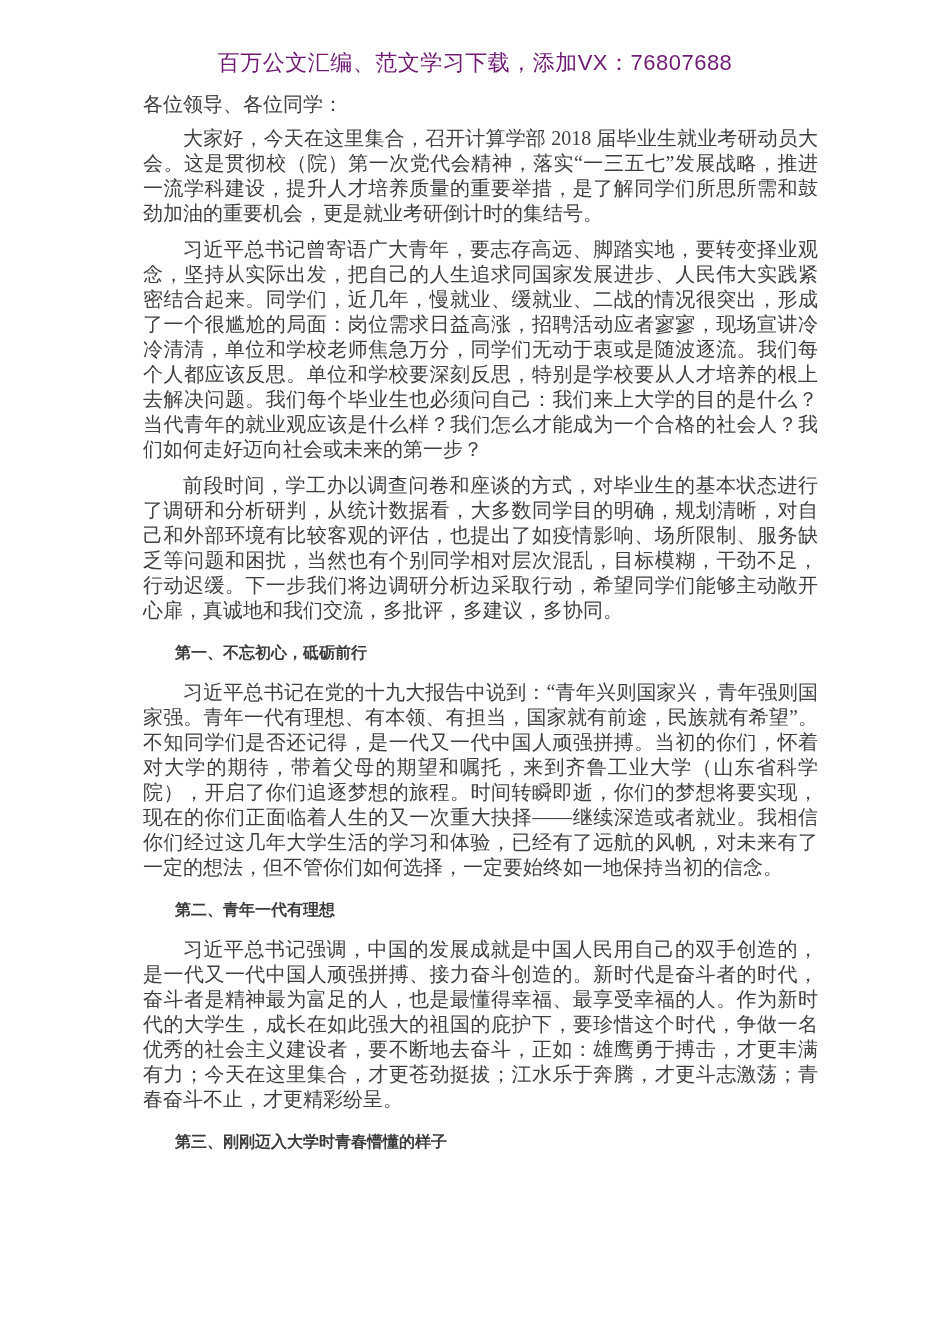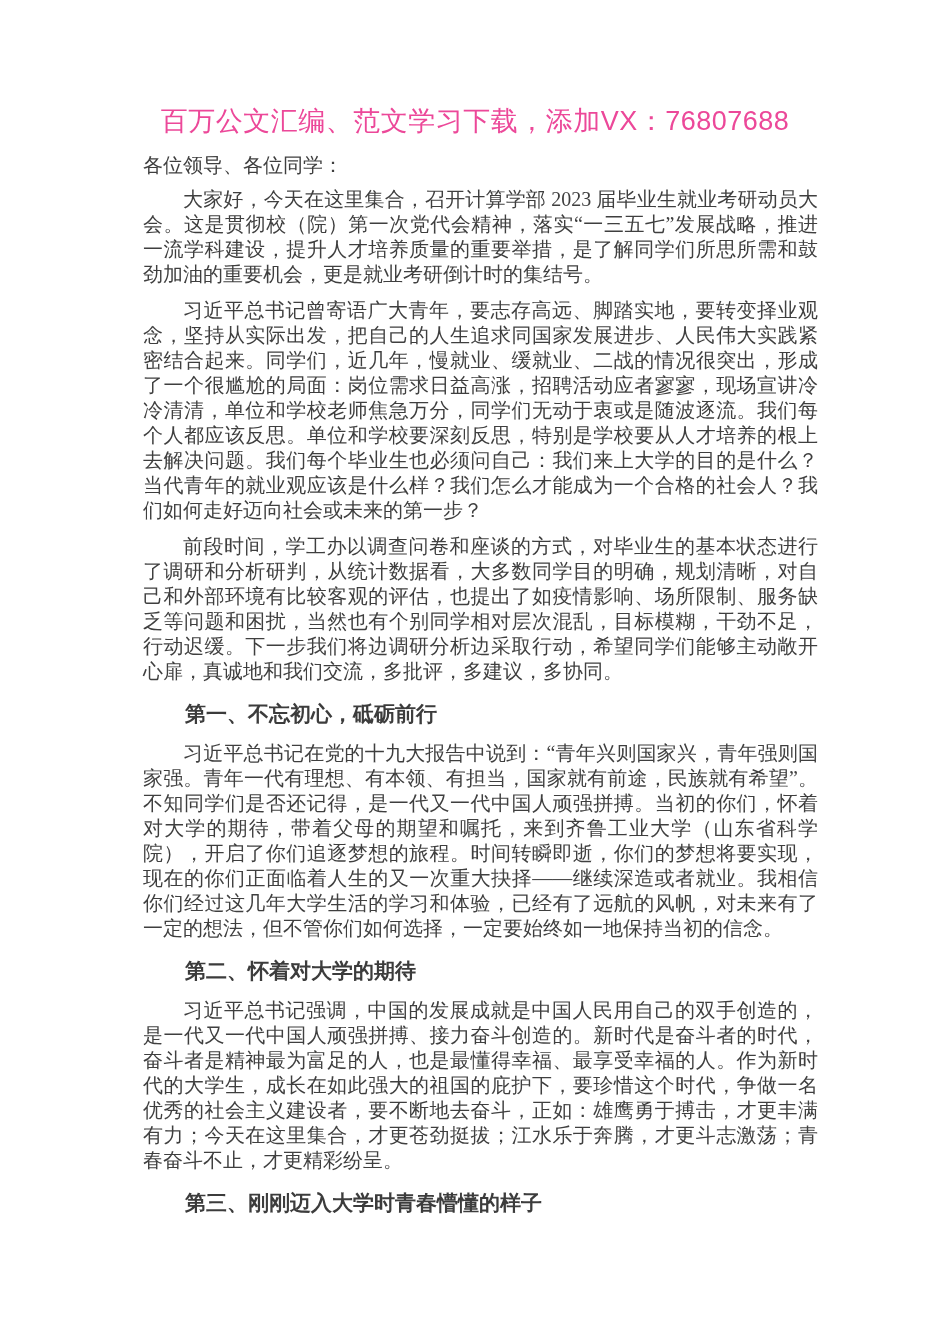--- a/index.html
+++ b/index.html
@@ -8,27 +8,27 @@
     background: #ffffff;
   }
   .page {
     position: relative;
     width: 950px;
     height: 1344px;
     background: #ffffff;
     overflow: hidden;
   }
   .promo-banner {
-    padding-top: 103px;
+    padding-top: 48px;
     text-align: center;
     font-family: "Liberation Sans", "DejaVu Sans", sans-serif;
-    font-size: 27px;
+    font-size: 22px;
     font-weight: 500;
     letter-spacing: 0.5px;
-    color: #ec4899;
+    color: #701a75;
   }
   .doc-body {
     margin: 14px 132px 0 143px;
     font-family: "Liberation Serif", "DejaVu Serif", serif;
     font-size: 20px;
     line-height: 25px;
     color: #3f3f3f;
     text-align: justify;
   }
   .salutation {
@@ -37,46 +37,46 @@
   }
   .para {
     margin: 0 0 11px 0;
     text-indent: 2em;
   }
   .section-heading {
     margin: 17px 0 15px 0;
     text-indent: 2em;
     font-family: "Liberation Sans", "DejaVu Sans", sans-serif;
     font-weight: bold;
-    font-size: 21px;
+    font-size: 16px;
     line-height: 25px;
     color: #3c3c3c;
   }
 </style>
 </head>
 <body>
 
 <div class="page">
 
   <div class="promo-banner">百万公文汇编、范文学习下载，添加VX：76807688</div>
 
   <div class="doc-body">
 
     <p class="salutation">各位领导、各位同学：</p>
 
-    <p class="para">大家好，今天在这里集合，召开计算学部 2023 届毕业生就业考研动员大会。这是贯彻校（院）第一次党代会精神，落实“一三五七”发展战略，推进一流学科建设，提升人才培养质量的重要举措，是了解同学们所思所需和鼓劲加油的重要机会，更是就业考研倒计时的集结号。</p>
+    <p class="para">大家好，今天在这里集合，召开计算学部 2018 届毕业生就业考研动员大会。这是贯彻校（院）第一次党代会精神，落实“一三五七”发展战略，推进一流学科建设，提升人才培养质量的重要举措，是了解同学们所思所需和鼓劲加油的重要机会，更是就业考研倒计时的集结号。</p>
 
     <p class="para">习近平总书记曾寄语广大青年，要志存高远、脚踏实地，要转变择业观念，坚持从实际出发，把自己的人生追求同国家发展进步、人民伟大实践紧密结合起来。同学们，近几年，慢就业、缓就业、二战的情况很突出，形成了一个很尴尬的局面：岗位需求日益高涨，招聘活动应者寥寥，现场宣讲冷冷清清，单位和学校老师焦急万分，同学们无动于衷或是随波逐流。我们每个人都应该反思。单位和学校要深刻反思，特别是学校要从人才培养的根上去解决问题。我们每个毕业生也必须问自己：我们来上大学的目的是什么？当代青年的就业观应该是什么样？我们怎么才能成为一个合格的社会人？我们如何走好迈向社会或未来的第一步？</p>
 
     <p class="para">前段时间，学工办以调查问卷和座谈的方式，对毕业生的基本状态进行了调研和分析研判，从统计数据看，大多数同学目的明确，规划清晰，对自己和外部环境有比较客观的评估，也提出了如疫情影响、场所限制、服务缺乏等问题和困扰，当然也有个别同学相对层次混乱，目标模糊，干劲不足，行动迟缓。下一步我们将边调研分析边采取行动，希望同学们能够主动敞开心扉，真诚地和我们交流，多批评，多建议，多协同。</p>
 
     <h2 class="section-heading">第一、不忘初心，砥砺前行</h2>
 
     <p class="para">习近平总书记在党的十九大报告中说到：“青年兴则国家兴，青年强则国家强。青年一代有理想、有本领、有担当，国家就有前途，民族就有希望”。不知同学们是否还记得，是一代又一代中国人顽强拼搏。当初的你们，怀着对大学的期待，带着父母的期望和嘱托，来到齐鲁工业大学（山东省科学院），开启了你们追逐梦想的旅程。时间转瞬即逝，你们的梦想将要实现，现在的你们正面临着人生的又一次重大抉择——继续深造或者就业。我相信你们经过这几年大学生活的学习和体验，已经有了远航的风帆，对未来有了一定的想法，但不管你们如何选择，一定要始终如一地保持当初的信念。</p>
 
-    <h2 class="section-heading">第二、怀着对大学的期待</h2>
+    <h2 class="section-heading">第二、青年一代有理想</h2>
 
     <p class="para">习近平总书记强调，中国的发展成就是中国人民用自己的双手创造的，是一代又一代中国人顽强拼搏、接力奋斗创造的。新时代是奋斗者的时代，奋斗者是精神最为富足的人，也是最懂得幸福、最享受幸福的人。作为新时代的大学生，成长在如此强大的祖国的庇护下，要珍惜这个时代，争做一名优秀的社会主义建设者，要不断地去奋斗，正如：雄鹰勇于搏击，才更丰满有力；今天在这里集合，才更苍劲挺拔；江水乐于奔腾，才更斗志激荡；青春奋斗不止，才更精彩纷呈。</p>
 
     <h2 class="section-heading">第三、刚刚迈入大学时青春懵懂的样子</h2>
 
   </div>
 </div>
 
 </body></html>

